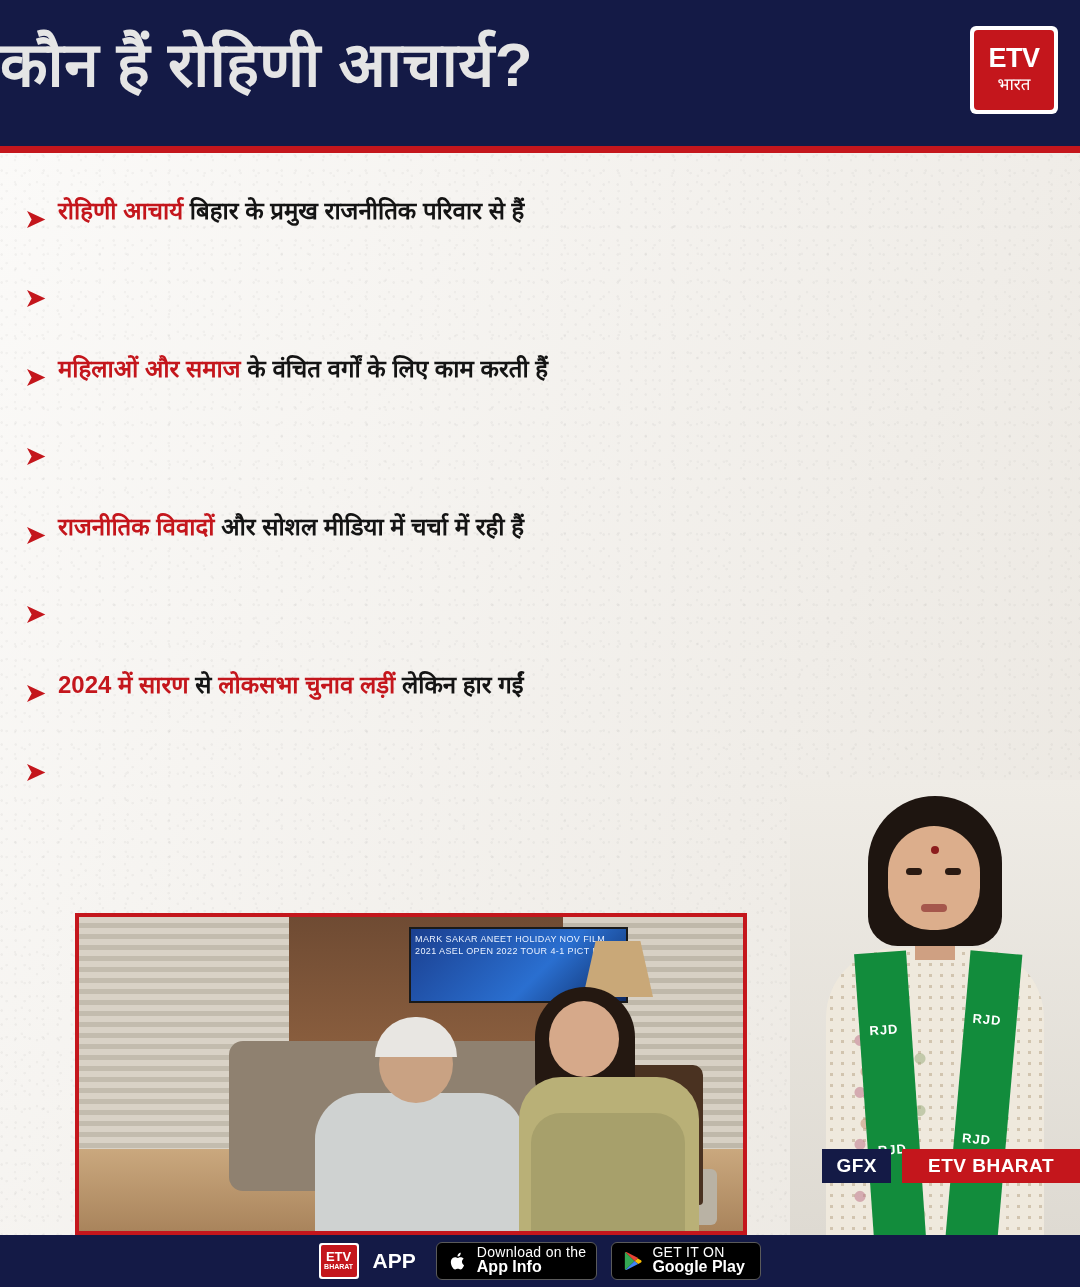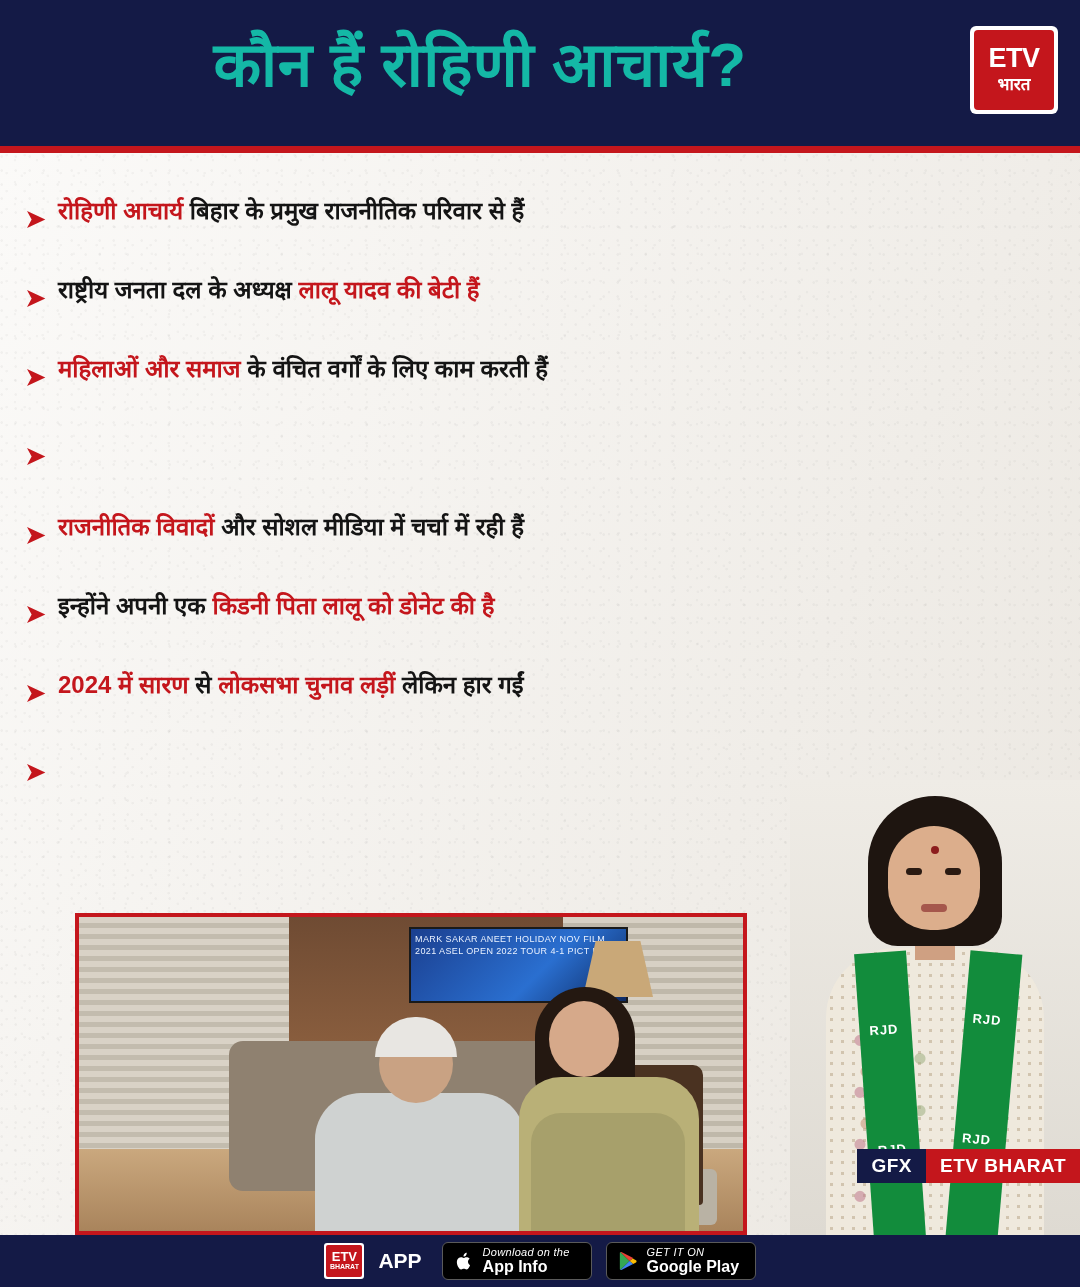--- a/index.html
+++ b/index.html
@@ -43,22 +43,21 @@
     position: absolute;
     left: 0; top: 146px;
     width: 1080px;
     height: 7px;
     background: #c4161c;
   }
   #headline {
     position: absolute;
     left: 0; top: 26px;
     width: 960px;
-    text-align: center;
-    color: #14b8a6;
+    color: #e5e5e5;
     font-size: 62px;
     font-weight: bold;
     letter-spacing: 0.5px;
     line-height: 1.25;
     font-family: "Liberation Sans", "DejaVu Sans", sans-serif;
   }
   
   #logo {
     position: absolute;
     right: 22px;
@@ -82,21 +81,21 @@
     color: #ffffff;
   }
   #logo-etv {
     font-size: 27px;
     font-weight: bold;
     line-height: 1;
     letter-spacing: -0.5px;
   }
   #logo-bharat {
     font-size: 17px;
-    font-weight: bold;
+    font-weight: normal;
     line-height: 1.2;
     margin-top: 3px;
   }
 
   
   #bullets {
     position: absolute;
     left: 0;
     top: 196px;
     width: 1080px;
@@ -284,23 +283,24 @@
     font-weight: bold;
     padding: 0 14px;
     display: flex; align-items: center;
     letter-spacing: .5px;
   }
   #credit-etv {
     background: #c4161c;
     color: #ffffff;
     font-size: 19px;
     font-weight: bold;
-    padding: 0 14px;
+    padding: 0 26px;
     display: flex; align-items: center;
     letter-spacing: .5px;
+    margin-left: 11px;
   }
 
   
   #footer {
     position: absolute;
     left: 0;
     bottom: 0;
     width: 1080px;
     height: 52px;
     background: #141a46;
@@ -345,21 +345,21 @@
     border: 1px solid #5a5a5a;
     border-radius: 6px;
     display: flex;
     align-items: center;
     gap: 8px;
     padding: 0 10px;
     box-sizing: border-box;
   }
   .store-ico { width: 22px; height: 24px; flex: 0 0 auto; }
   .store-lines { display: flex; flex-direction: column; justify-content: center; }
-  .store-small { color: #ffffff; font-size: 11px; line-height: 11px; letter-spacing: .3px; font-style: italic; }
+  .store-small { color: #ffffff; font-size: 14px; line-height: 11px; letter-spacing: .3px; }
   .store-big { color: #ffffff; font-size: 16px; font-weight: bold; line-height: 17px; }
 </style>
 </head>
 <body>
 
 <div id="page">
 
   <div id="paper-texture"></div>
 
   <div id="header-bar">
@@ -377,23 +377,20 @@
 
     <div class="bullet-row">
       <div class="bullet-arrow">➤</div>
       <div class="bullet-text">
         <span class="hl">रोहिणी आचार्य </span><span>बिहार के प्रमुख राजनीतिक परिवार से हैं</span>
       </div>
     </div>
 
     <div class="bullet-row">
       <div class="bullet-arrow">➤</div>
-      <div class="bullet-text">
-        <span>राष्ट्रीय जनता दल के अध्यक्ष </span><span class="hl">लालू यादव की बेटी हैं</span>
-      </div>
     </div>
 
     <div class="bullet-row">
       <div class="bullet-arrow">➤</div>
       <div class="bullet-text">
         <span class="hl">महिलाओं और समाज </span><span>के वंचित वर्गों के लिए काम करती हैं</span>
       </div>
     </div>
 
     <div class="bullet-row">
@@ -402,23 +399,20 @@
 
     <div class="bullet-row">
       <div class="bullet-arrow">➤</div>
       <div class="bullet-text">
         <span class="hl">राजनीतिक विवादों </span><span>और सोशल मीडिया में चर्चा में रही हैं</span>
       </div>
     </div>
 
     <div class="bullet-row">
       <div class="bullet-arrow">➤</div>
-      <div class="bullet-text">
-        <span>इन्होंने अपनी एक </span><span class="hl">किडनी पिता लालू को डोनेट की है</span>
-      </div>
     </div>
 
     <div class="bullet-row">
       <div class="bullet-arrow">➤</div>
       <div class="bullet-text">
         <span class="hl">2024 में सारण </span><span>से </span><span class="hl">लोकसभा चुनाव लड़ीं </span><span>लेकिन हार गईं</span>
       </div>
     </div>
 
     <div class="bullet-row">

